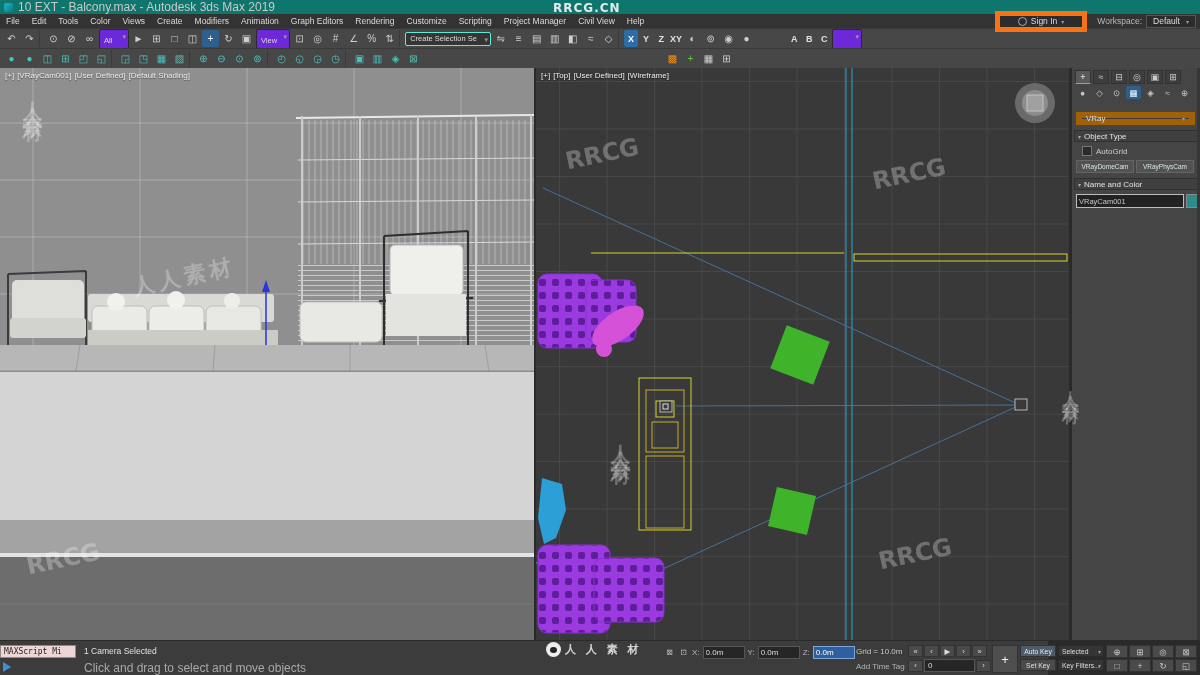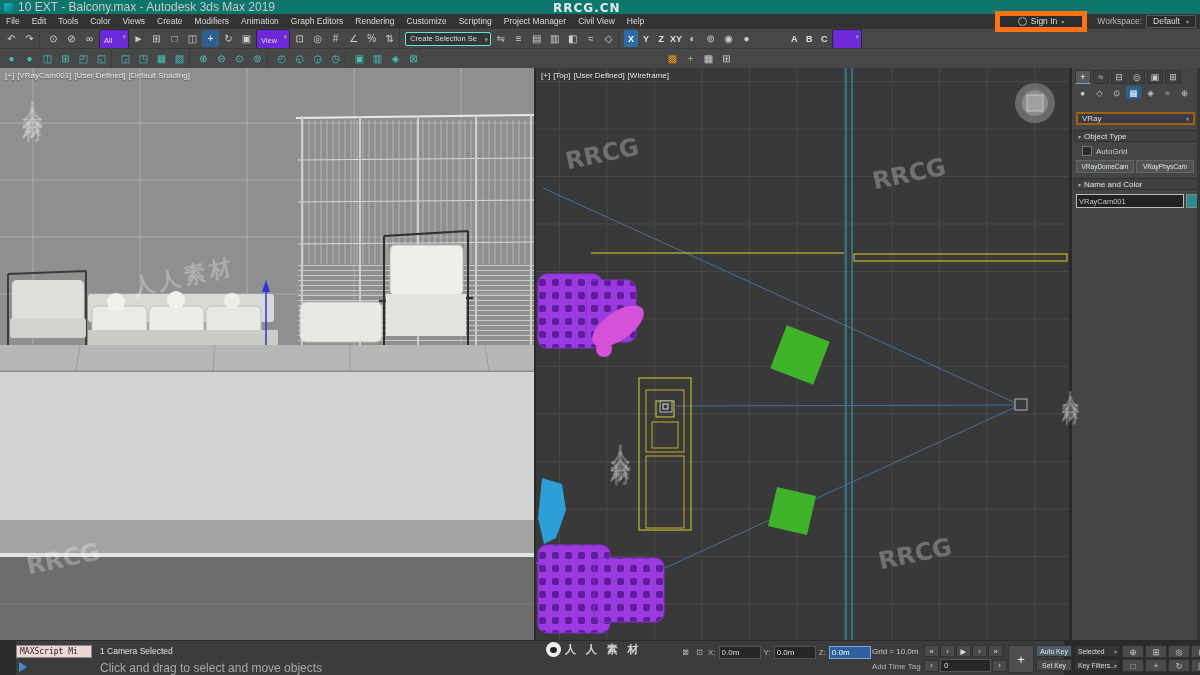--- a/index.html
+++ b/index.html
@@ -58,41 +58,41 @@
   
   #cmd-panel{position:absolute;left:1071px;top:68px;width:129px;height:572px;background:#454545;
     border-left:1px solid #2a2a2a;box-sizing:border-box;z-index:8;}
   .cp-tabs{position:absolute;left:3px;top:2px;display:flex;gap:2px;}
   .cp-tab{width:16px;height:14px;display:flex;align-items:center;justify-content:center;font-size:9px;color:#ccc;
     background:#3e3e3e;border:1px solid #333;box-sizing:border-box;}
   .cp-tab[data-k="on"]{background:#5a5a5a;color:#fff;border-bottom:1px solid #6aa7e0;}
   .cp-cats{position:absolute;left:3px;top:18px;display:flex;gap:2px;}
   .cp-cat{width:15px;height:13px;display:flex;align-items:center;justify-content:center;font-size:8.5px;color:#c4c4c4;}
   .cp-cat[data-k="on"]{background:#2d5f8f;color:#fff;border-radius:2px;}
-  .cp-dd{position:absolute;left:4px;top:44px;width:119px;height:13px;background:#3a3a44;border:2px solid #a16207;
+  .cp-dd{position:absolute;left:4px;top:44px;width:119px;height:13px;background:#3a3a44;border:6px solid #a16207;
     box-sizing:border-box;font-size:8px;color:#ddd;display:flex;align-items:center;padding:0 4px;justify-content:space-between;}
   .rollout{position:absolute;left:2px;width:124px;height:12px;background:#404040;border:1px solid #303030;
     box-sizing:border-box;font-size:8px;color:#e2e2e2;display:flex;align-items:center;gap:3px;padding-left:3px;}
   #rollout-ot{top:62px;}
   #rollout-nc{top:110px;}
   .r-arr{font-size:6px;color:#9ab;}
   #autogrid{position:absolute;left:10px;top:78px;display:flex;align-items:center;gap:4px;font-size:8px;color:#ccc;}
   .cbx{width:8px;height:8px;background:#2b2b2b;border:1px solid #777;}
   .cp-btns{position:absolute;left:4px;top:92px;display:flex;gap:2px;}
   .cp-btn{width:58px;height:13px;background:#525252;border:1px solid #656565;color:#d8e6e6;font-size:6.5px;
     font-family:"Liberation Sans",sans-serif;display:flex;align-items:center;justify-content:center;
     overflow:hidden;white-space:nowrap;padding:0;}
   #name-row{position:absolute;left:4px;top:126px;display:flex;gap:2px;align-items:center;}
   #name-input{width:102px;height:12px;background:#222;border:1px solid #bdbdbd;color:#c8c8c8;font-size:7.5px;
     padding:0 2px;box-sizing:content-box;font-family:"Liberation Sans",sans-serif;}
   #color-swatch{width:12px;height:12px;background:#2e8b8b;border:1px solid #888;}
   #cp-scroll{position:absolute;right:0;top:0;width:3px;height:572px;background:#363636;}
 
   
-  #bottombar{position:absolute;left:16px;top:640px;width:1048px;height:35px;background:#3c3c3c;
+  #bottombar{position:absolute;left:0;top:640px;width:1048px;height:35px;background:#3c3c3c;
     border-top:1px solid #2a2a2a;box-sizing:border-box;z-index:9;}
   #maxscript{position:absolute;left:0;top:4px;width:76px;height:13px;background:#efd6d6;color:#222;
     font-family:"DejaVu Sans Mono",monospace;font-size:8px;display:flex;align-items:center;
     padding-left:3px;border:1px solid #8a8a8a;box-sizing:border-box;}
   #mini-tri{position:absolute;left:3px;top:21px;width:0;height:0;border-top:5px solid transparent;
     border-bottom:5px solid transparent;border-left:8px solid #3f8fd4;}
   #sel-status{position:absolute;left:84px;top:5px;font-size:8.5px;color:#e2e2e2;}
   #prompt-line{position:absolute;left:84px;top:20px;font-size:12px;color:#a9a9a9;}
   #coords{position:absolute;left:664px;top:5px;display:flex;align-items:center;gap:3px;font-size:8px;color:#b5b5b5;}
   .mini-icon{width:11px;height:11px;display:flex;align-items:center;justify-content:center;font-size:8px;color:#bbb;}

